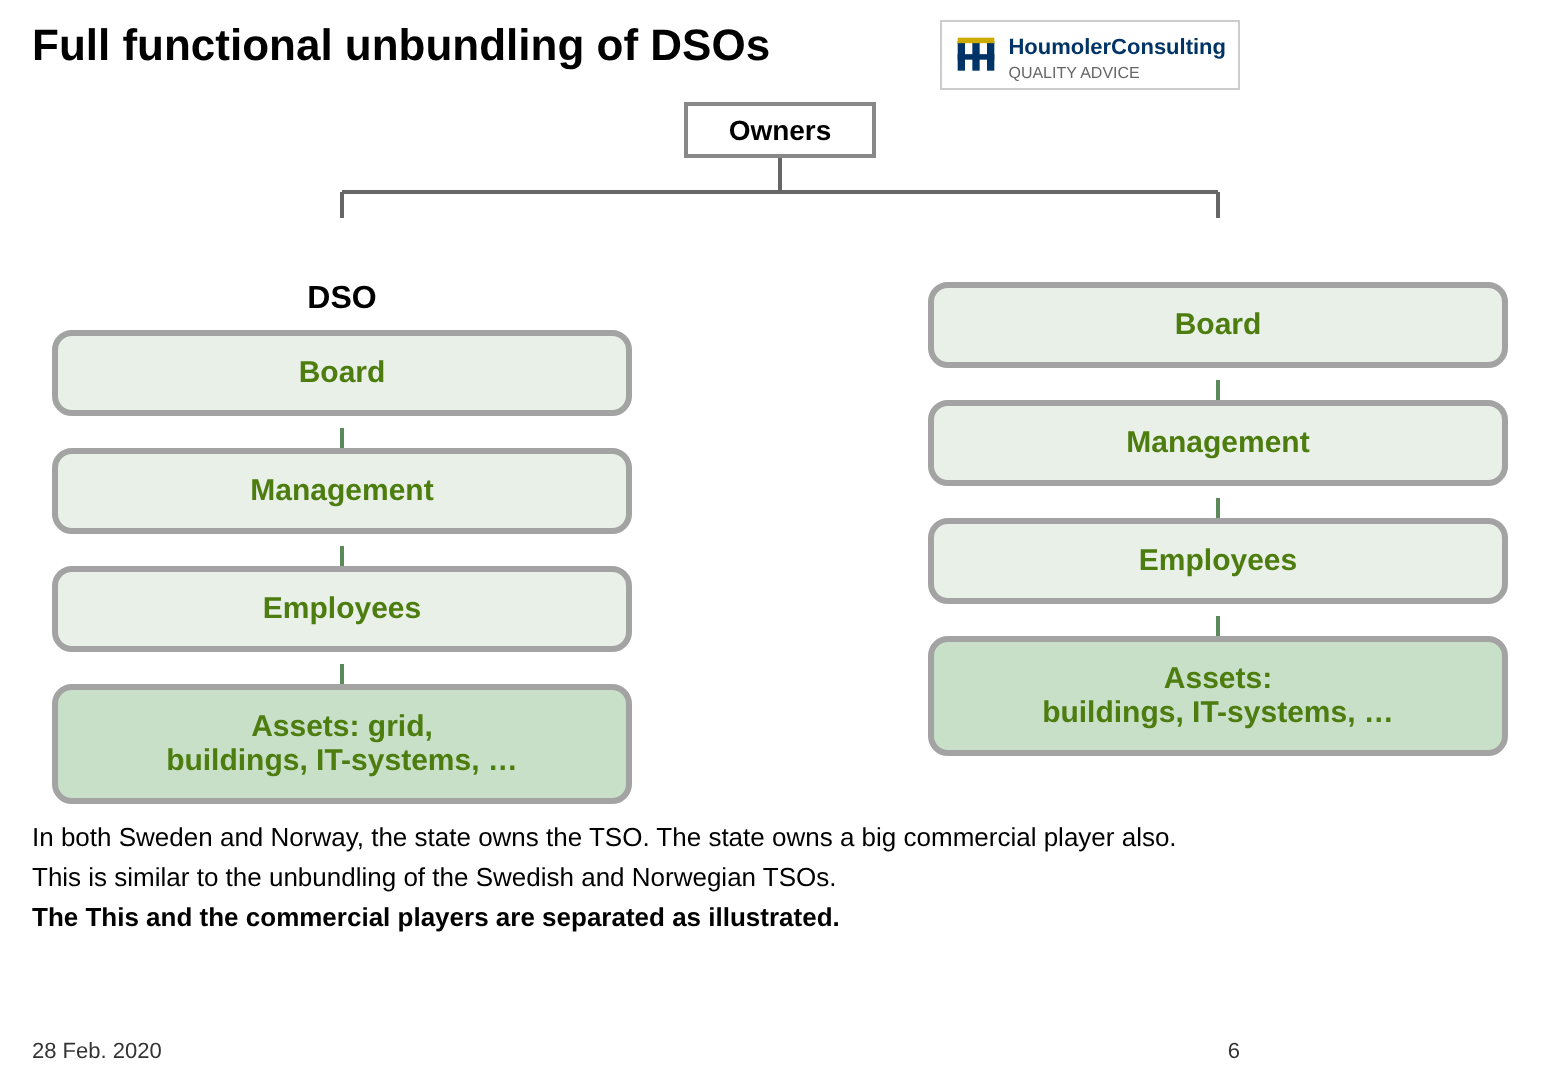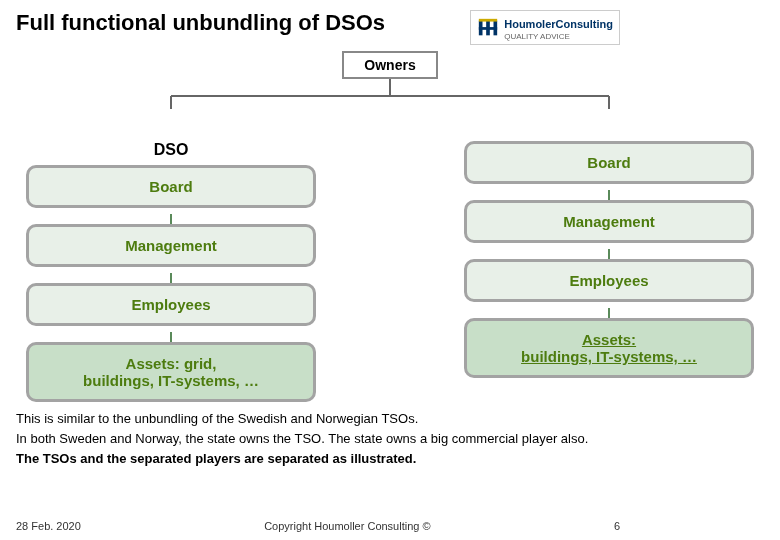--- a/index.html
+++ b/index.html
@@ -72,21 +72,20 @@
 
     .org-box.assets {
       background: #c8dfc8;
     }
 
     .right-col .org-box {
       background: #e8f0e8;
     }
     .right-col .org-box.assets {
       background: #c8dfc8;
-      text-decoration: underline;
     }
 
     
     .v-line {
       width: 2px;
       height: 10px;
       background: #5a8a5a;
       margin: 0 auto;
     }
 
@@ -225,23 +224,22 @@
         <div class="v-line"></div>
 
         <div class="org-box assets">
           <span>Assets:<br>buildings, IT-systems, …</span>
         </div>
       </div>
     </div>
   </div>
 
   <div class="text-section">
+    <p><span>In both Sweden and Norway, the state owns the TSO. The state owns a big commercial player also.</span></p>
     <p><span>This is similar to the unbundling of the Swedish and Norwegian TSOs.</span></p>
-    <p><span>In both Sweden and Norway, the state owns the TSO. The state owns a big commercial player also.</span></p>
-    <p class="text-bold"><span>The TSOs and the separated players are separated as illustrated.</span></p>
+    <p class="text-bold"><span>The This and the commercial players are separated as illustrated.</span></p>
   </div>
 
   <div class="footer">
     <span>28 Feb. 2020</span>
-    <span>Copyright Houmoller Consulting ©</span>
     <span>6</span>
   </div>
 </div>
 
 </body></html>

